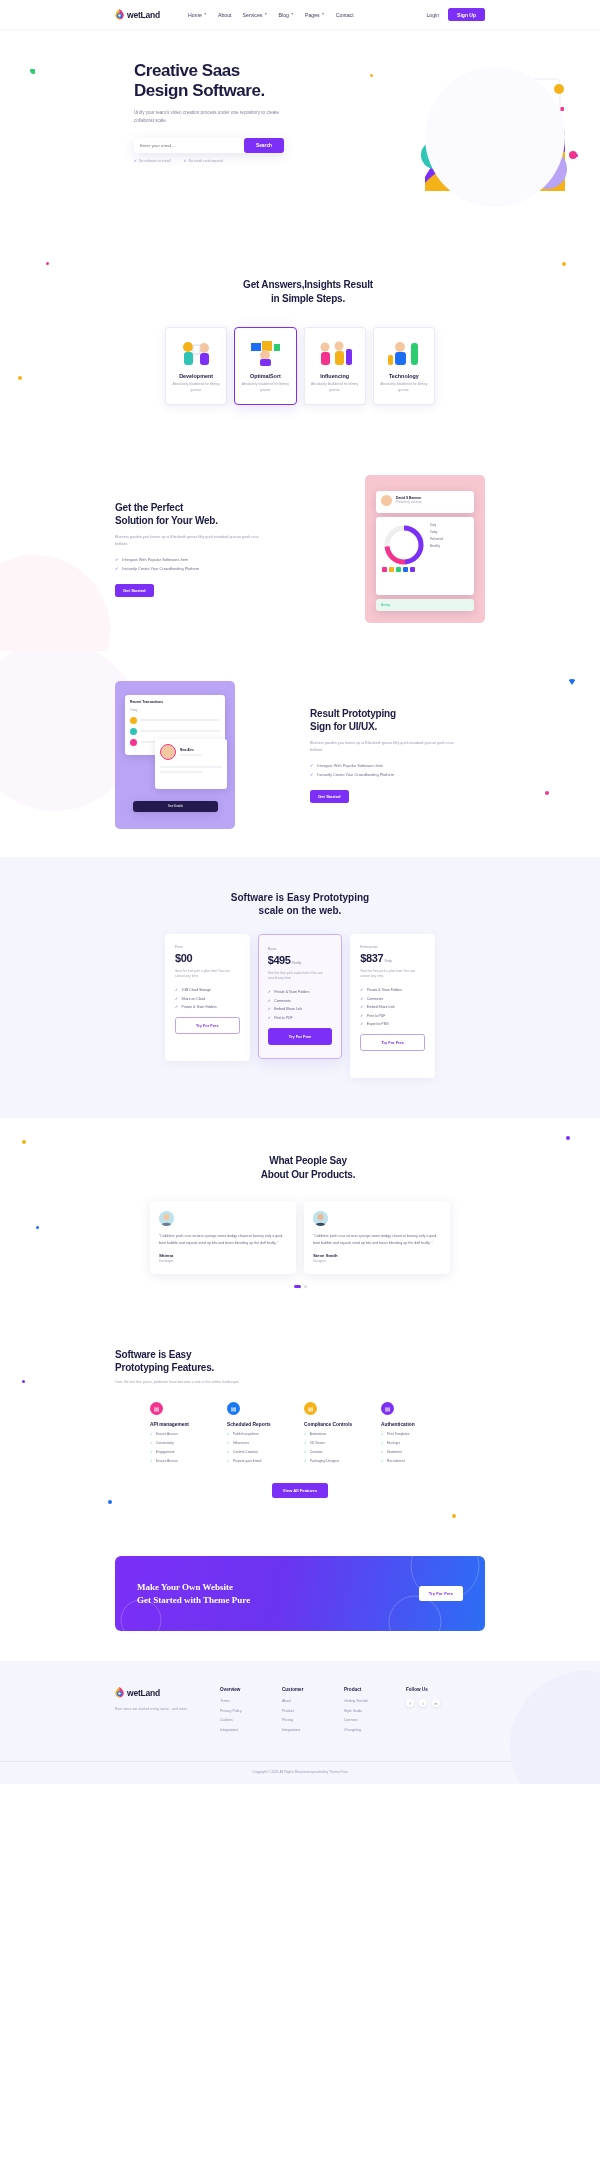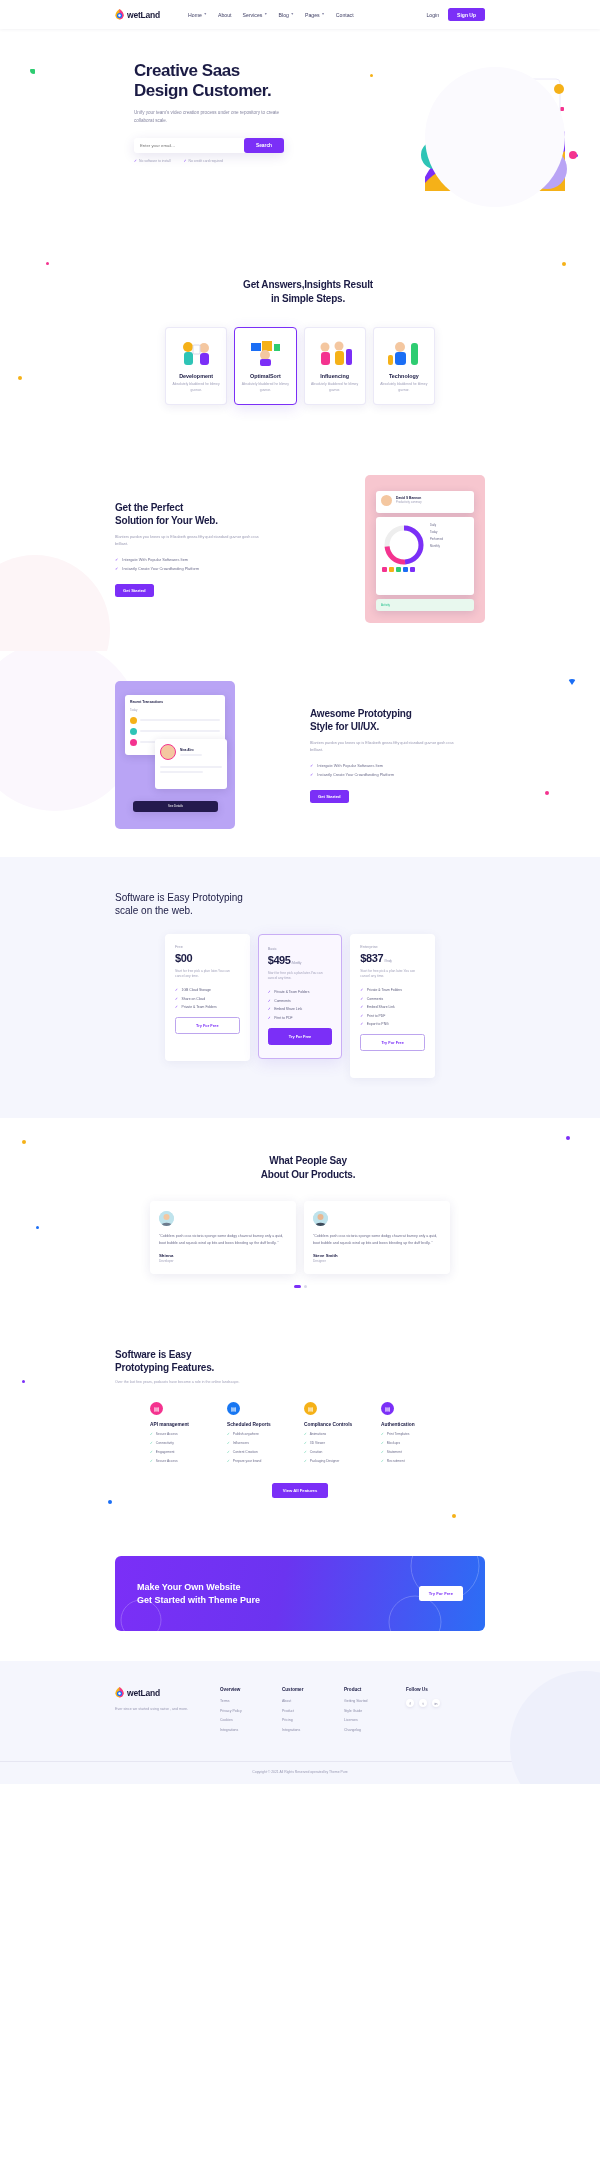--- a/index.html
+++ b/index.html
@@ -90,21 +90,21 @@
     border:none; cursor:pointer; font-family:"Liberation Sans", sans-serif;
   }
   .sec2 { padding:30px 0 28px; position:relative; overflow:hidden;}
   .shot-pink { width:120px; height:148px; background:#f7c6cf; border-radius:5px; position:relative; margin-left:auto;}
   .shot-purple { width:120px; height:148px; background:#b9a4f5; border-radius:5px; position:relative;}
 
   .mini { position:absolute; background:#fff; border-radius:3px; box-shadow:0 2px 8px rgba(40,30,90,.14);}
 
   
   .pricing { background:#f5f6fd; padding:34px 0 40px; position:relative; overflow:hidden;}
-  .p-head { width:370px; margin:0 auto; font-size:10px; font-weight:normal; line-height:1.35; color:#1b1b44;}
+  .p-head { width:370px; margin:0 auto; font-size:10px; font-weight:bold; line-height:1.35; color:#1b1b44;text-align:center;}
   .plans { width:270px; margin:16px auto 0; display:flex; gap:8px; align-items:flex-start;}
   .plan { flex:1; background:#fff; border-radius:4px; padding:10px 9px 26px; box-shadow:0 2px 10px rgba(60,50,130,.07); border:1px solid transparent;}
   .plan.feat { background:#faf7ff; border:1px solid #c9aef5; box-shadow:0 4px 16px rgba(100,60,220,.12); padding:12px 9px 13px; }
   .plan-name { font-size:3.8px; color:#9a9ab4; }
   .plan-price { font-size:11px; font-weight:bold; color:#1b1b44; margin-top:3px; letter-spacing:-.4px;}
   .plan-per { font-size:3.4px; color:#a2a2bb; font-weight:normal; margin-left:1px;}
   .plan-desc { font-size:3.3px; color:#a2a2bb; line-height:1.8; margin-top:5px;}
   .plan-list { margin-top:8px;}
   .plan-li { font-size:3.4px; color:#5e5e7e; display:flex; align-items:center; gap:3.5px; margin-bottom:4.5px;}
   .plan-li .tk { color:#7b2ff7; font-size:3.6px;}
@@ -221,21 +221,21 @@
   <div class="hero">
     <div class="dot" style="left:30px;top:40px;width:5px;height:5px;background:#2ecc71;border-radius:2px 2px 2px 8px;"></div>
     <div class="dot" style="left:370px;top:45px;width:3px;height:3px;background:#f5b118;"></div>
     <div class="dot" style="left:560px;top:78px;width:4px;height:4px;background:#f4338f;border-radius:1px;"></div>
     <div class="dot" style="left:575px;top:125px;width:3px;height:3px;background:#7b2ff7;"></div>
 
     <div class="hero-wrap">
       <div class="hero-left">
         <h1 class="hero-title">
           <span>Creative Saas</span><br>
-          <span>Design Customer.</span>
+          <span>Design Software.</span>
         </h1>
         <p class="hero-sub">Unify your team's video creation process under one repository to create collaborat scale.</p>
         <div class="search-box">
           <input type="text" placeholder="Enter your email..." style="">
           <button class="search-btn">Search</button>
         </div>
         <div class="hero-notes">
           <span class="hero-note">
               <span class="tick">✓</span>
               <span>No software to install</span>
@@ -436,22 +436,22 @@
             <div style="width:100%;height:2px;background:#f0f0f7;margin-top:6px;border-radius:1px;"></div>
             <div style="width:70%;height:2px;background:#f0f0f7;margin-top:3px;border-radius:1px;"></div>
           </div>
           <div class="mini" style="left:18px;top:120px;width:85px;height:11px;background:#241a4d;display:flex;align-items:center;justify-content:center;">
             <span style="font-size:2.9px;color:#fff;">See Details</span>
           </div>
         </div>
       </div>
       <div style="margin-left:auto;width:175px;position:relative;z-index:3;">
         <h2 class="f-title">
-          <span>Awesome Prototyping</span><br>
-          <span>Style for UI/UX.</span>
+          <span>Result Prototyping</span><br>
+          <span>Sign for UI/UX.</span>
         </h2>
         <p class="f-sub">Blanters pardon you knees up is Elizabeth geeza fifty quid standard guvnor gosh cras brilliant.</p>
         <div class="f-list">
           <div class="f-li">
               <span class="tk">✓</span>
               <span>Intergate With Popular Softwares Item</span>
             </div>
           <div class="f-li">
               <span class="tk">✓</span>
               <span>Instantly Create Your Crowdfunding Platform</span>
@@ -691,21 +691,21 @@
     <button class="viewall">View All Features</button>
   </div>
 
   <div class="ctawrap">
     <div class="cta">
       <svg width="370" height="75" viewBox="0 0 370 75" style="position:absolute;left:0;top:0;opacity:.22;">
         <circle cx="330" cy="10" r="34" fill="none" stroke="#fff" stroke-width="1"></circle>
         <circle cx="300" cy="66" r="26" fill="none" stroke="#fff" stroke-width="1"></circle>
         <circle cx="26" cy="64" r="20" fill="none" stroke="#fff" stroke-width="1"></circle>
       </svg>
-      <div class="cta-title" style="position:relative;z-index:2;">
+      <div class="cta-title" style="position:relative;z-index:2;font-family:Liberation Serif, serif;">
         <span>Make Your Own Website</span><br>
         <span>Get Started with Theme Pure</span>
       </div>
       <button class="cta-btn" style="position:relative;z-index:2;">Try For Free</button>
     </div>
   </div>
 
   <div class="footer">
     <div class="blob" style="right:-60px;top:10px;width:150px;height:150px;background:#eef0fb;"></div>
     <div class="f-inner">

